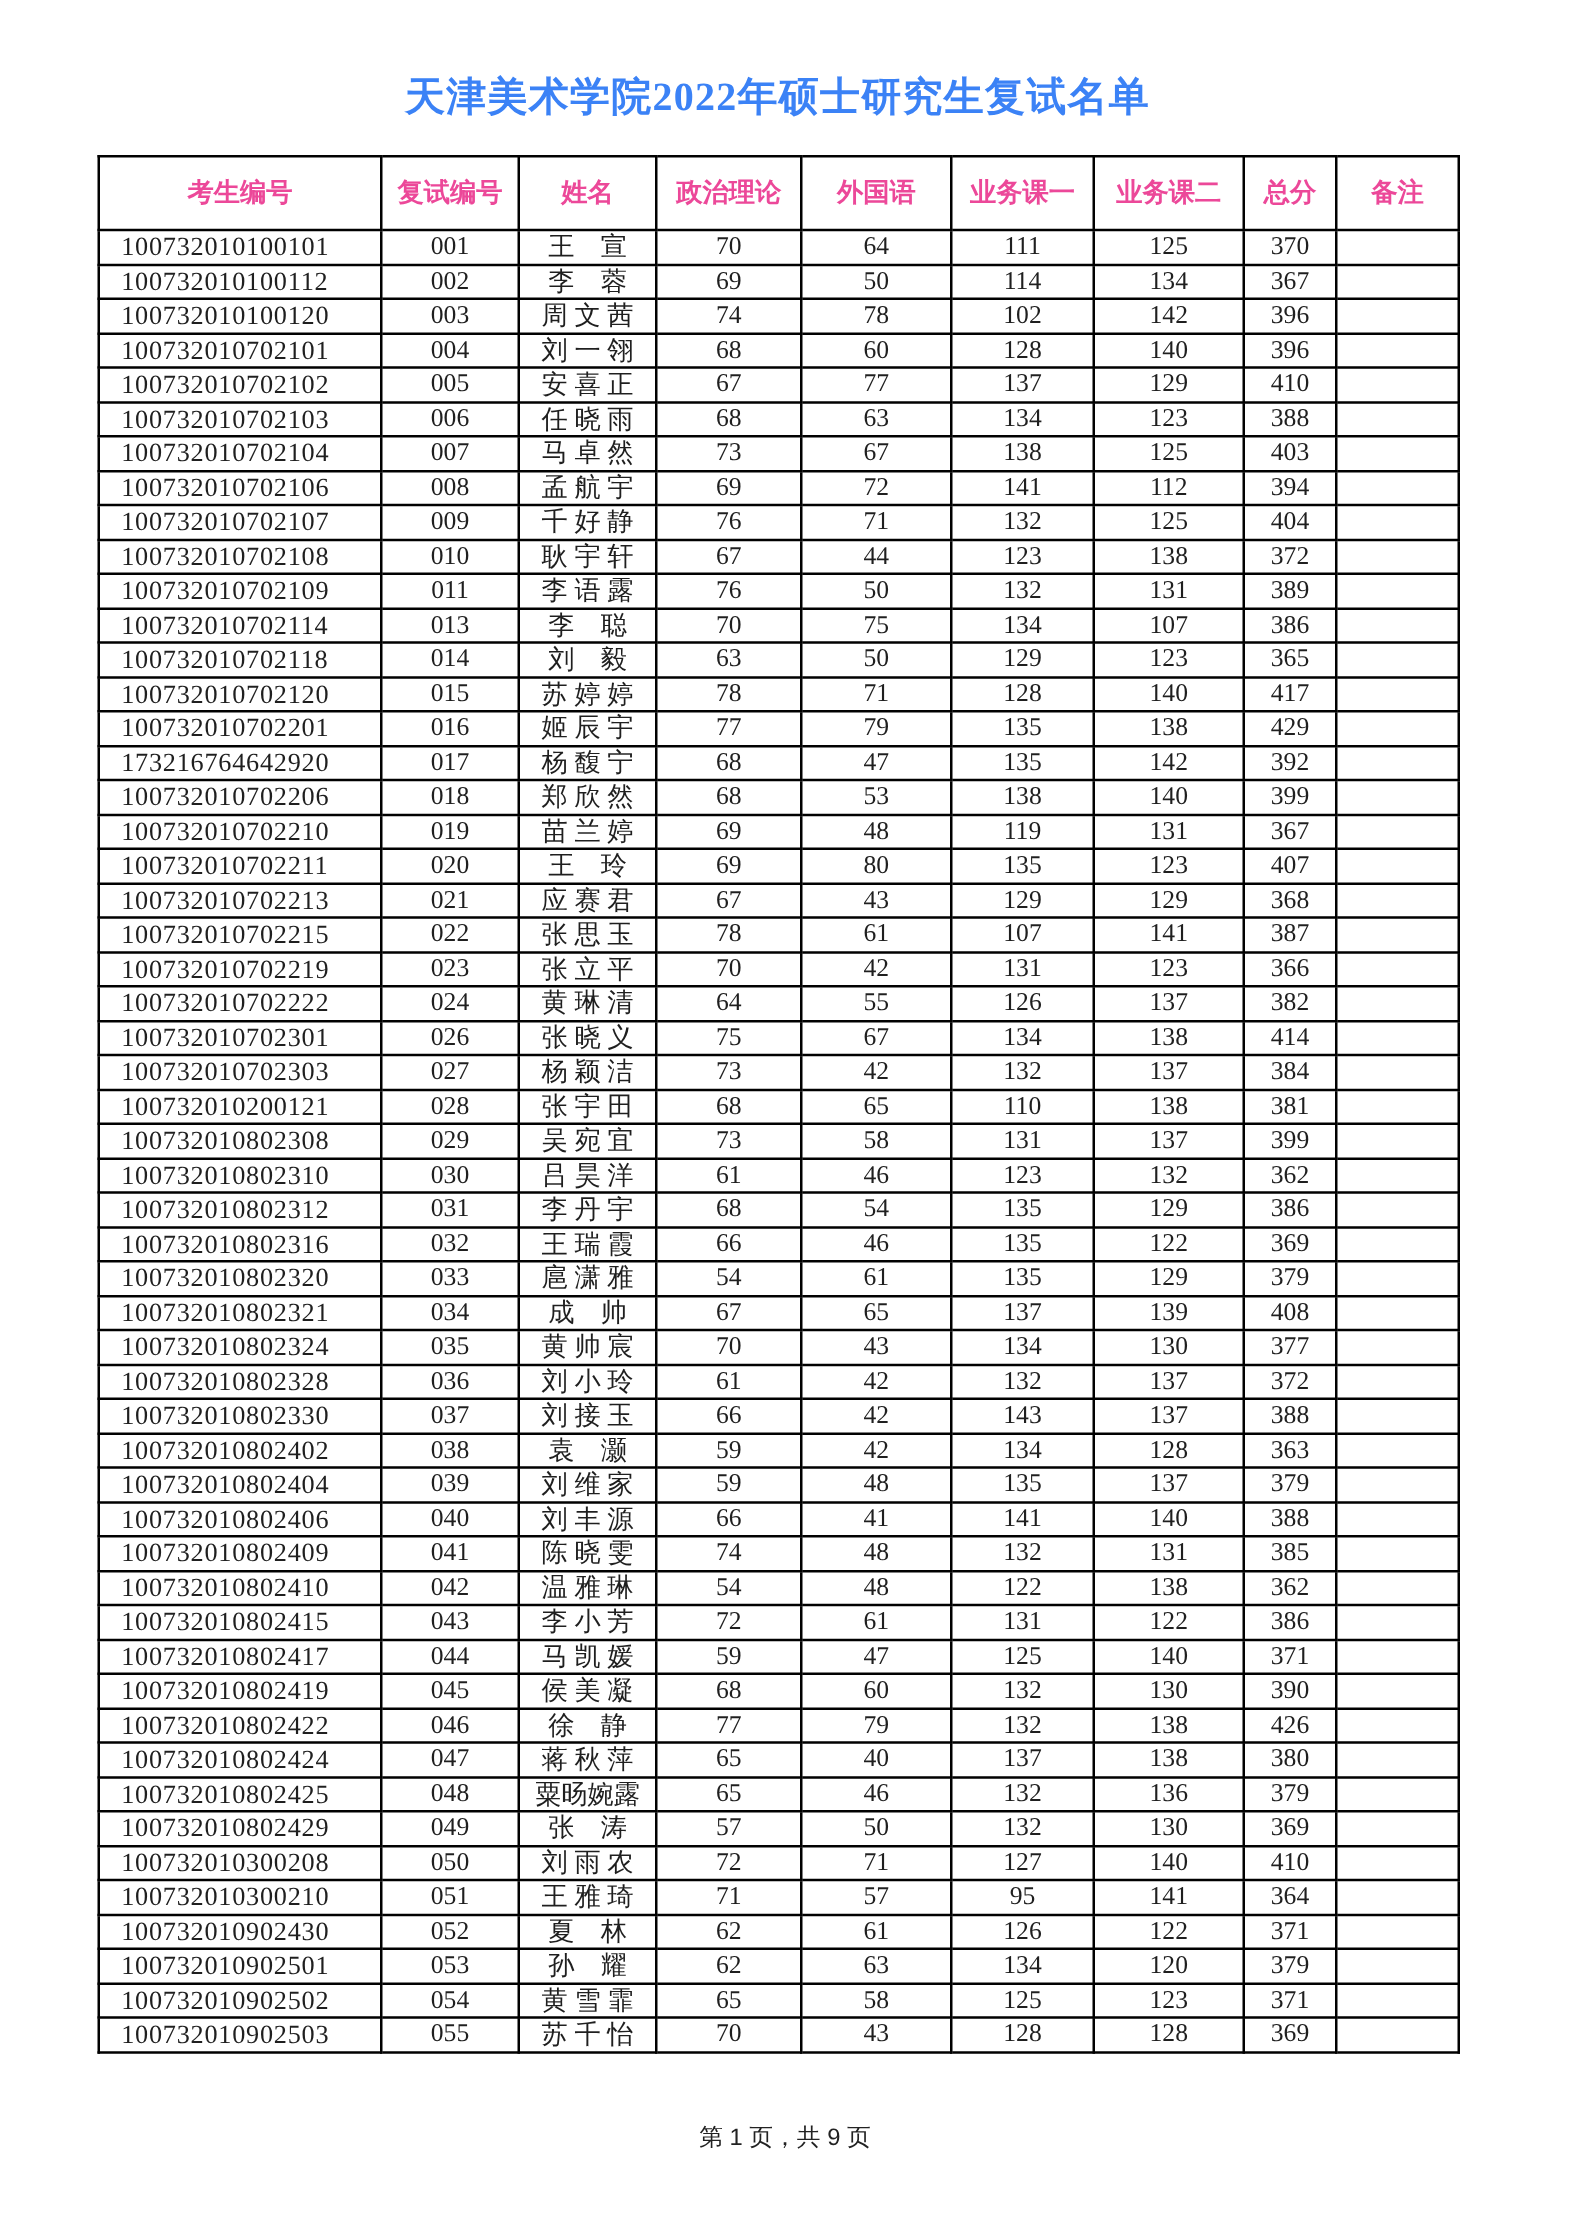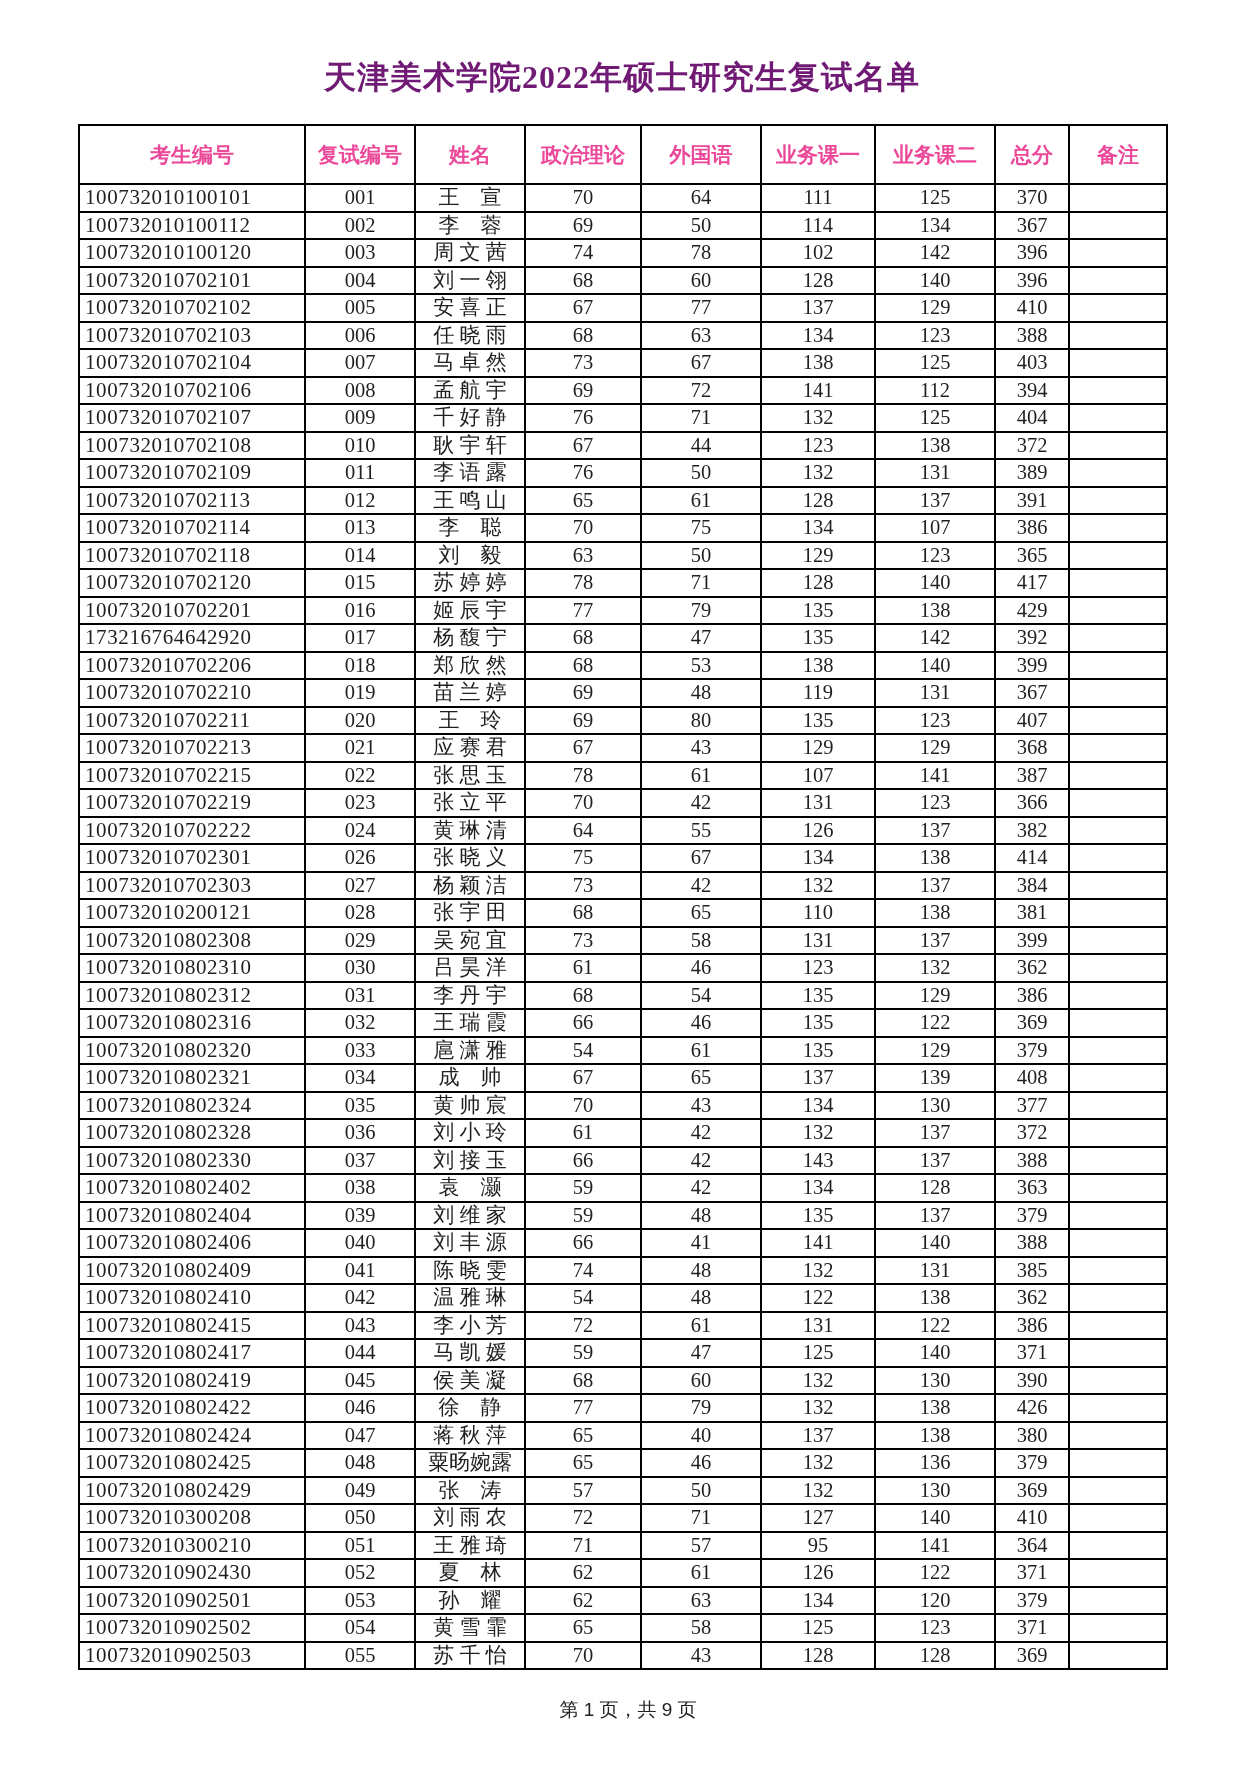--- a/index.html
+++ b/index.html
@@ -13,21 +13,21 @@
     overflow:hidden;
   }
   .doc-title {
     position:absolute;
     top:56px; left:78px; width:1088px;
     text-align:center;
     font-size:32px;
     font-weight:bold;
     font-family:"Liberation Serif","DejaVu Serif",serif;
     letter-spacing:1px;
-    color:#701a75;
+    color:#3b82f6;
   }
   table.results {
     position:absolute;
     top:124px; left:78px;
     width:1088px;
     border-collapse:collapse;
     table-layout:fixed;
   }
   table.results th {
     border:2px solid #000;
@@ -46,21 +46,21 @@
     line-height:25.5px;
     height:25.5px;
     text-align:center;
     padding:0;
     white-space:nowrap;
     overflow:hidden;
     color:#1f1f1f;
   }
   table.results td.c-id {
     text-align:left;
-    padding-left:5px;
+    padding-left:17px;
     font-size:21px;
     letter-spacing:0.6px;
   }
   table.results td.c-name { font-size:21px; }
   .doc-footer {
     position:absolute;
     top:1697px; left:0; width:1256px;
     text-align:center;
     font-size:19px;
     font-family:Liberation Sans, sans-serif;
@@ -215,31 +215,20 @@
           <td>011</td>
           <td class="c-name">李 语 露</td>
           <td>76</td>
           <td>50</td>
           <td>132</td>
           <td>131</td>
           <td>389</td>
           <td></td>
         </tr>
         <tr>
-          <td class="c-id">100732010702113</td>
-          <td>012</td>
-          <td class="c-name">王 鸣 山</td>
-          <td>65</td>
-          <td>61</td>
-          <td>128</td>
-          <td>137</td>
-          <td>391</td>
-          <td></td>
-        </tr>
-        <tr>
           <td class="c-id">100732010702114</td>
           <td>013</td>
           <td class="c-name">李　聪</td>
           <td>70</td>
           <td>75</td>
           <td>134</td>
           <td>107</td>
           <td>386</td>
           <td></td>
         </tr>

